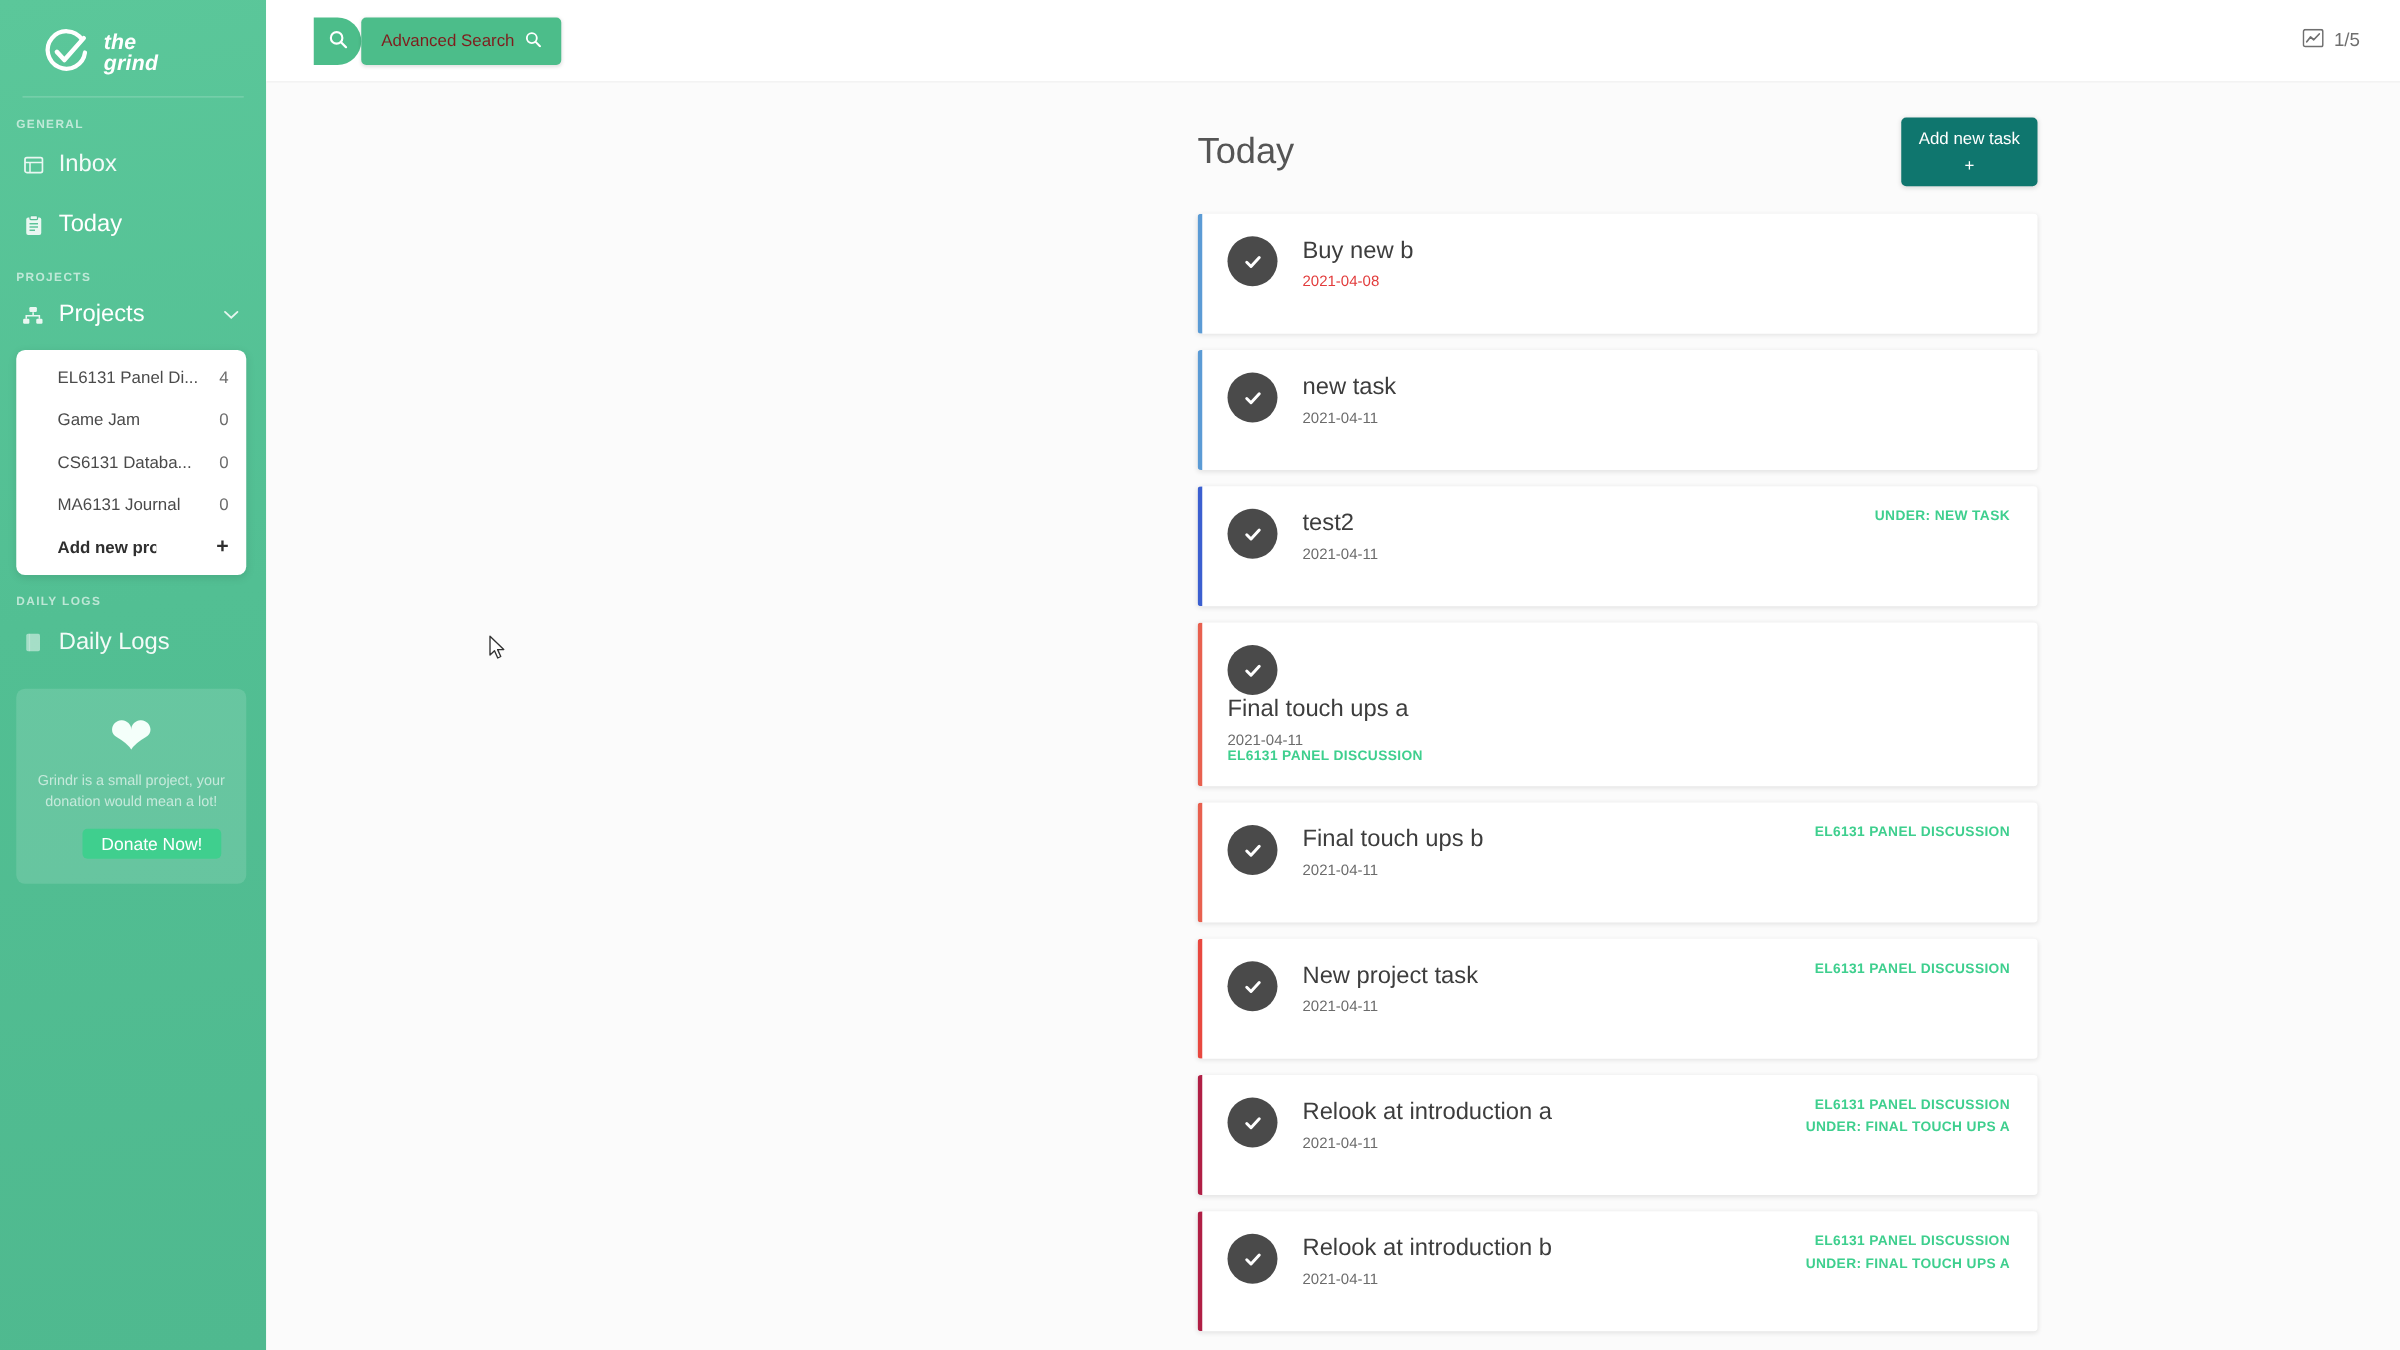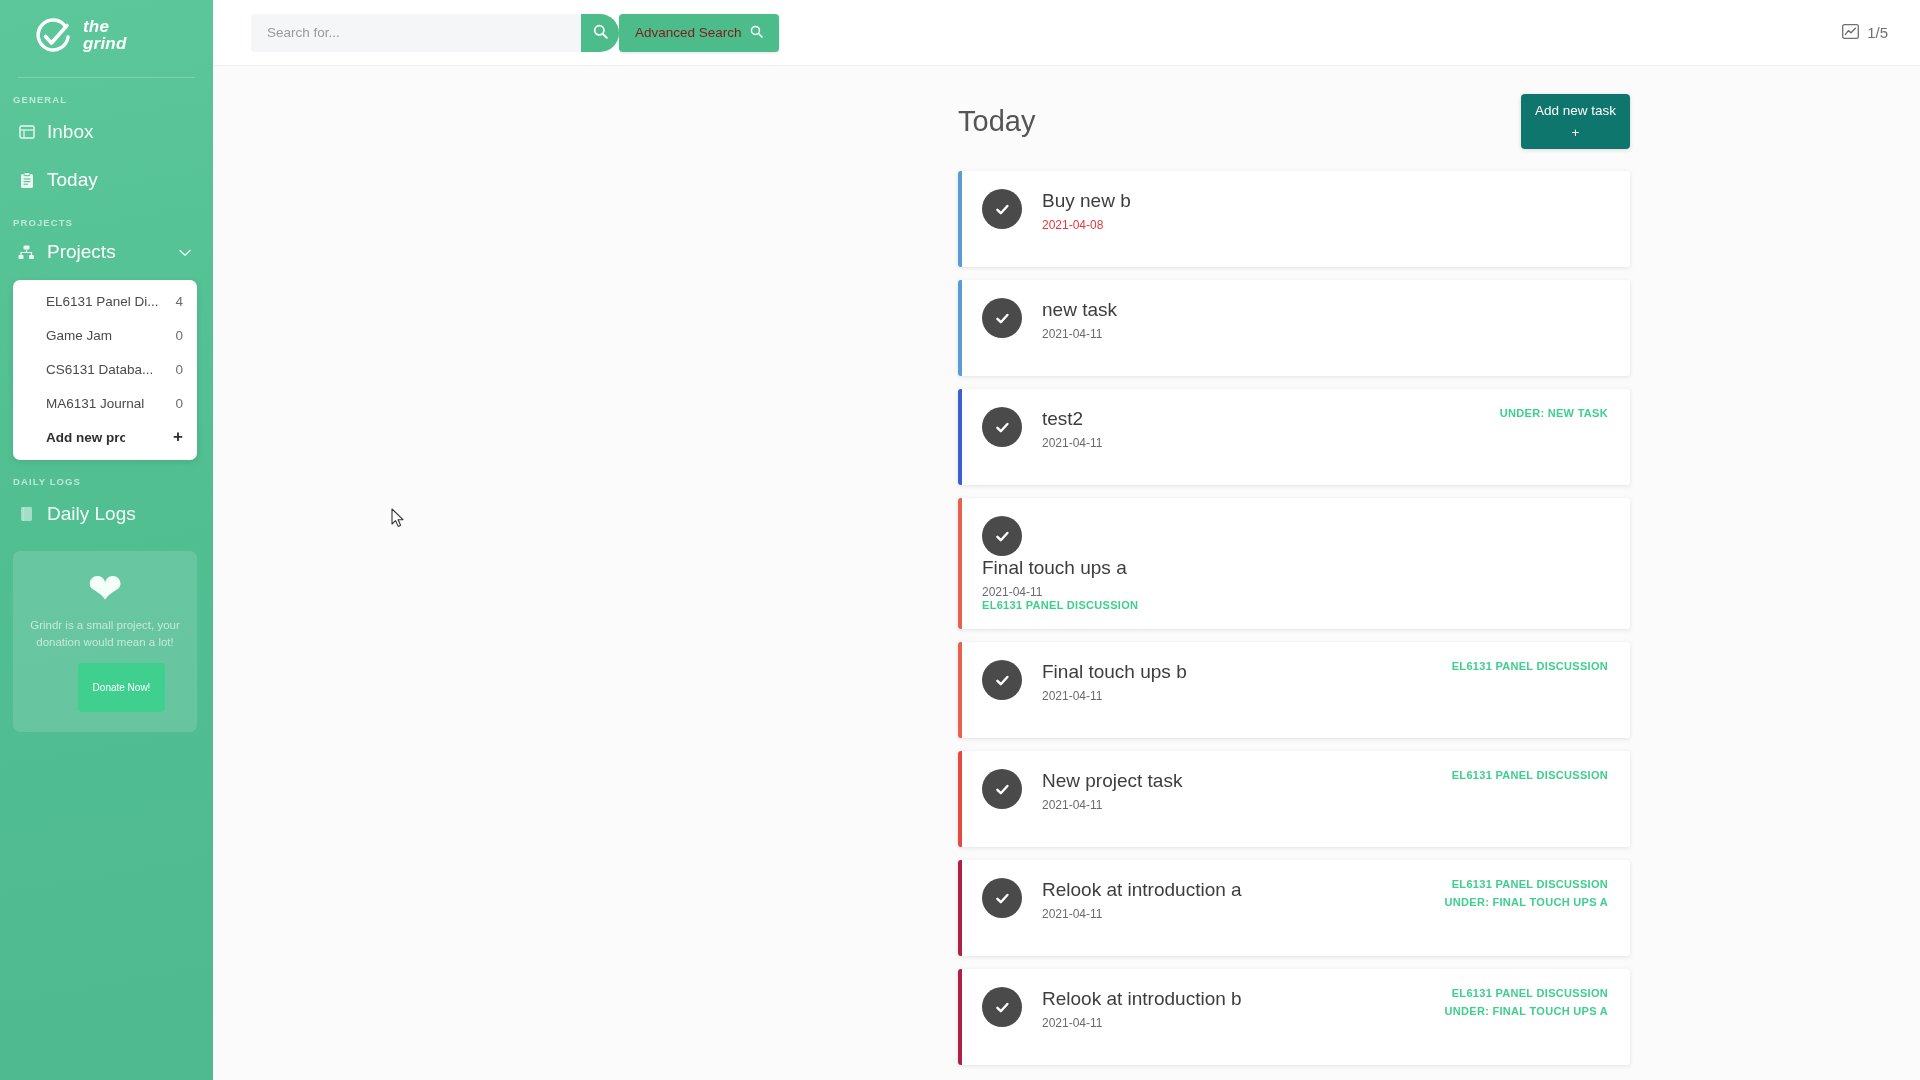--- a/index.html
+++ b/index.html
@@ -10,21 +10,21 @@
     -webkit-font-smoothing:antialiased;
   }
   .app { display:flex; width:1920px; height:1080px; position:relative; }
 
   
   .sidebar {
     width:213px; height:1080px; flex:0 0 213px;
     background:linear-gradient(170deg,#5bc79a 0%,#52bf93 45%,#4fb98f 100%);
     color:#fff; position:relative;
   }
-  .brand { display:flex; align-items:flex-start; gap:11px; padding:18px 0 0 34px; height:66px; }
+  .brand { display:flex; align-items:center; gap:11px; padding:18px 0 0 34px; height:66px; }
   .brand-logo { width:38px; height:38px; flex:0 0 38px; position:relative; }
   .brand-text { font-weight:bold; font-style:italic; font-size:17px; line-height:17px; letter-spacing:.2px; }
   .brand-divider { height:1px; background:rgba(255,255,255,.22); margin:11px 18px 0 18px; }
 
   .sec-label {
     font-size:9.5px; letter-spacing:1.1px; color:rgba(255,255,255,.62);
     padding:16px 0 0 13px; font-weight:600;
   }
   .nav-item {
     display:flex; align-items:center; gap:12px;
@@ -52,21 +52,21 @@
   .proj-row.addnew .plus { font-size:17px; font-weight:bold; }
 
   .donate-box {
     margin:16px 16px 0 13px; background:rgba(255,255,255,.13);
     border-radius:7px; padding:18px 14px 20px 14px; text-align:center;
   }
   .heart { font-size:42px; line-height:40px; color:#f4fffa; }
   .donate-txt { font-size:11.5px; line-height:17px; color:rgba(255,255,255,.62); margin-top:8px; }
   .donate-btn {
     margin-top:12px; display:inline-block; background:#3fcf8e; color:#fff;
-    font-size:10px; border:none; border-radius:4px; padding:19px 15px; cursor:pointer;margin-left:33px;
+    font-size:14px; border:none; border-radius:4px; padding:4px 15px; cursor:pointer;margin-left:33px;
   }
 
   
   .main { flex:1; display:flex; flex-direction:column; background:#fbfbfb; position:relative; }
   .topbar {
     height:66px; background:#fff; display:flex; align-items:center;
     padding:0 32px 0 38px; border-bottom:1px solid #f0f0f0; flex:0 0 66px;
   }
   .search-wrap { display:flex; align-items:center; }
   .search-input {
@@ -223,21 +223,20 @@
       <div class="heart">❤</div>
       <div class="donate-txt">Grindr is a small project, your donation would mean a lot!</div>
       <button class="donate-btn">Donate Now!</button>
     </div>
   </aside>
 
   <section class="main">
 
     <header class="topbar">
       <div class="search-wrap">
-        <input class="search-input" type="text" placeholder="Search for..." style="">
         <button class="search-btn">
           <span>
             <svg width="15" height="15" viewBox="0 0 15 15">
                 <circle cx="6.3" cy="6.3" r="4.6" fill="none" stroke="#fff" stroke-width="1.7"></circle>
                 <line x1="9.8" y1="9.8" x2="13.8" y2="13.8" stroke="#fff" stroke-width="1.9" stroke-linecap="round"></line>
               </svg>
           </span>
         </button>
       </div>
       <button class="adv-btn">

